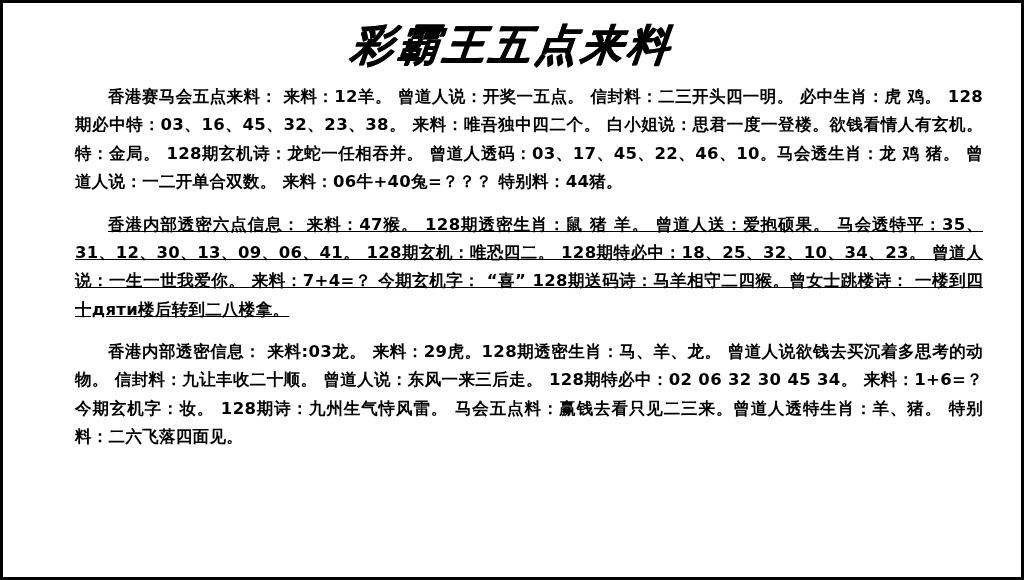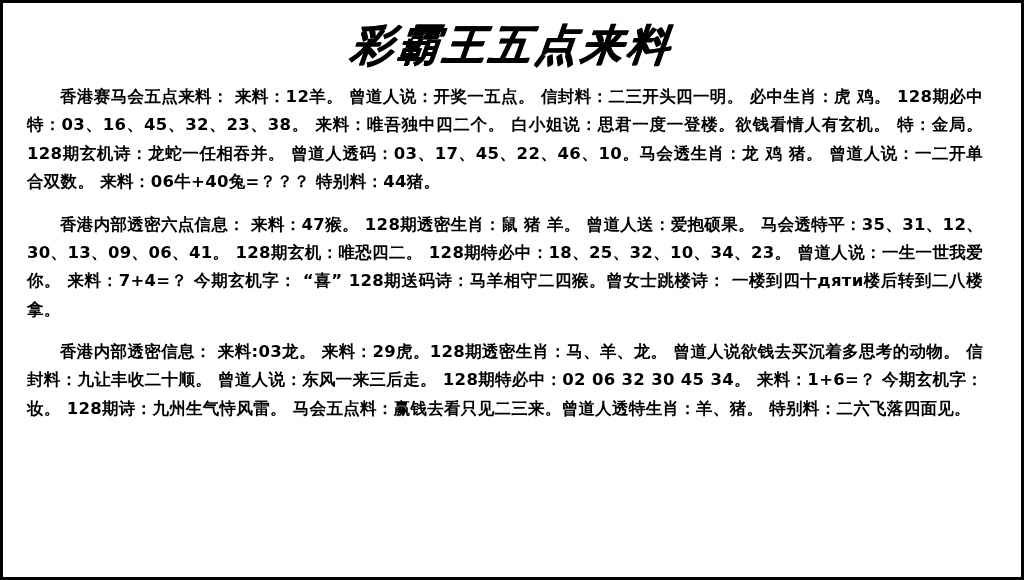--- a/index.html
+++ b/index.html
@@ -34,36 +34,38 @@
     font-size: 42px;
     font-weight: bold;
     font-style: italic;
     letter-spacing: 4px;
     color: #000000;
     transform: skewX(-6deg);
     text-shadow: 1px 0 0 #000, 0 1px 0 #000;
   }
   .content {
     padding: 4px 38px 0 24px;
+    margin-left: 48px;
   }
   .para {
     font-size: 16.5px;
     line-height: 1.72;
     text-align: justify;
     text-justify: inter-ideograph;
     margin: 0 0 14px 0;
     letter-spacing: 0.3px;
     font-weight: bold;
     font-family: "DejaVu Sans", "Liberation Sans", sans-serif;
   }
   .para.indent {
     text-indent: 2em;
   }
   .para.p3 {
     margin-bottom: 14px;
+    text-decoration: underline;
   }
   .para.p4 {
     margin-bottom: 0;
   }
 </style>
 </head>
 <body>
 
 <div class="page">
 

